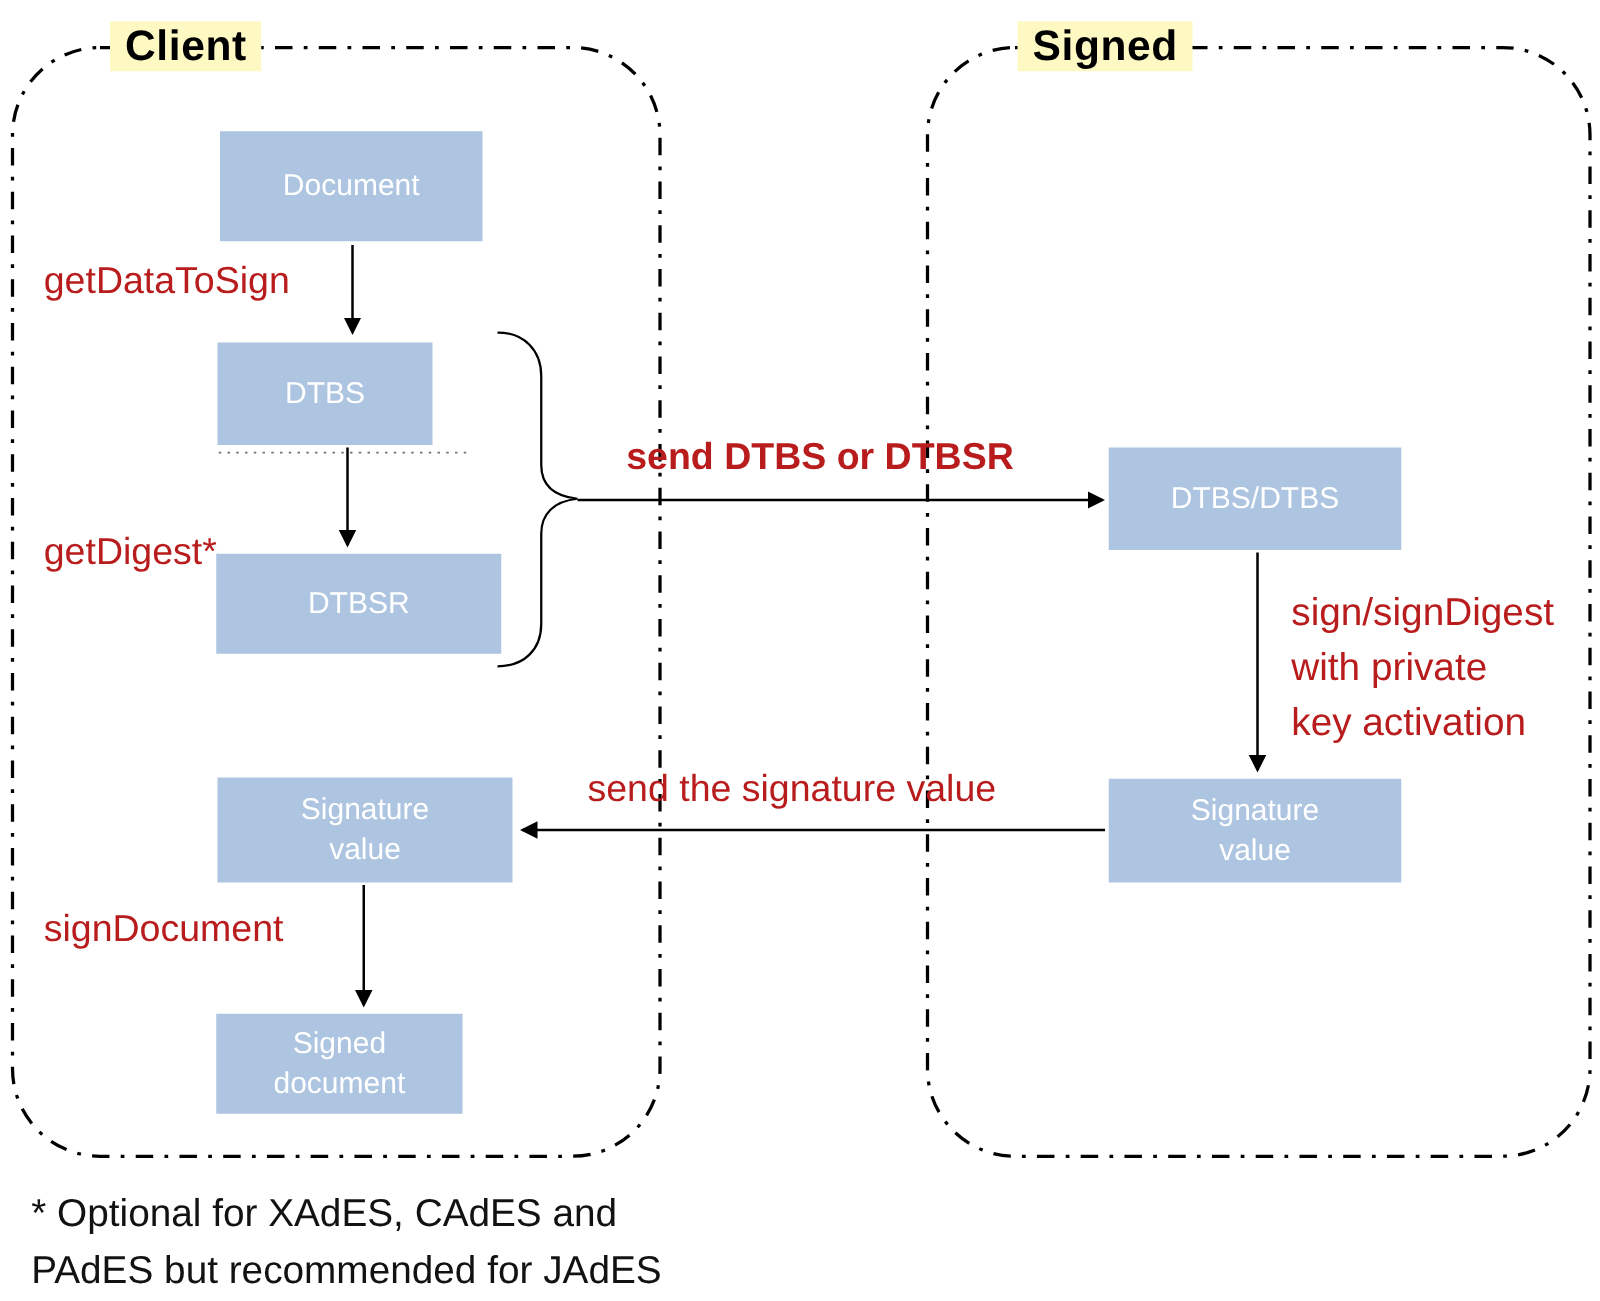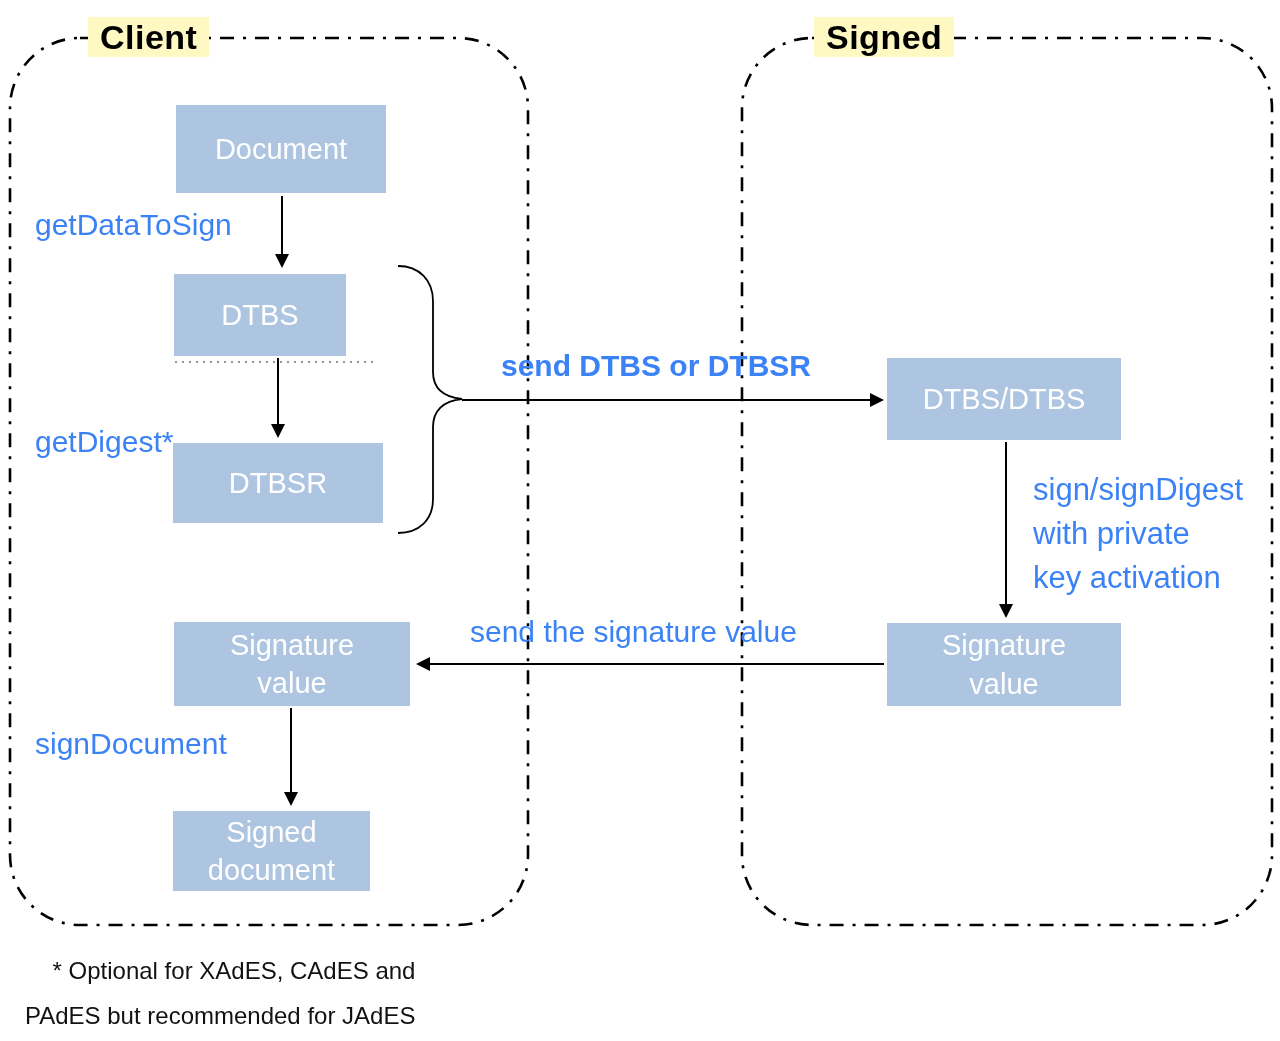--- a/index.html
+++ b/index.html
@@ -8,30 +8,29 @@
     font-family:"Liberation Sans","DejaVu Sans",sans-serif;color:#000;
   }
   #wires{position:absolute;left:0;top:0;width:1280px;height:1041px;z-index:0;}
   .region-title{
     position:absolute;z-index:2;font-weight:bold;font-size:34px;line-height:40px;
     background:#fef9c3;padding:0 12px;letter-spacing:0.5px;
   }
   .box{
     position:absolute;z-index:1;background:var(--box-fill,#adc5e0);color:var(--box-text,#ffffff);
     display:flex;align-items:center;justify-content:center;text-align:center;
-    font-size:29px;line-height:1.32;white-space:pre-line;
+    font-size:24px;line-height:1.32;white-space:pre-line;
   }
   .lbl{
-    position:absolute;z-index:1;font-size:30px;line-height:44px;color:#3b82f6;
+    position:absolute;z-index:1;font-size:30px;line-height:44px;color:#b91c1c;
     white-space:pre-line;
   }
   .footnote{
-    position:absolute;z-index:1;font-size:24px;line-height:45px;color:#121212;
+    position:absolute;z-index:1;font-size:31px;line-height:45px;color:#121212;
     white-space:pre-line;
-    text-align:right;
   }
 </style>
 </head>
 <body>
 
 <svg id="wires" viewBox="0 0 1280 1041" xmlns="http://www.w3.org/2000/svg">
   <defs>
     <marker id="ah" markerUnits="userSpaceOnUse" markerWidth="20" markerHeight="16" refX="12" refY="7" orient="auto">
       <path d="M0,0 L14,7 L0,14 Z" fill="#000"></path>
     </marker>
@@ -51,21 +50,21 @@
   <line x1="1006" y1="442" x2="1006" y2="616" stroke="#000" stroke-width="2" marker-end="url(#ah)"></line>
   <line x1="884" y1="664" x2="418" y2="664" stroke="#000" stroke-width="2" marker-end="url(#ah)"></line>
   <line x1="291" y1="708" x2="291" y2="804" stroke="#000" stroke-width="2" marker-end="url(#ah)"></line>
 </svg>
 
 <div class="region-title" style="left:88px;top:17px;">Client</div>
 <div class="region-title" style="left:814px;top:17px;">Signed</div>
 
 <div class="box" style="left:176px;top:105px;width:210px;height:88px;">Document</div>
 <div class="box" style="left:174px;top:274px;width:172px;height:82px;">DTBS</div>
-<div class="box" style="left:173px;top:443px;width:210px;height:80px;">DTBSR</div>
+<div class="box" style="left:173px;top:443px;width:228px;height:80px;">DTBSR</div>
 <div class="box" style="left:174px;top:622px;width:236px;height:84px;">Signature
 value</div>
 <div class="box" style="left:173px;top:811px;width:197px;height:80px;">Signed
 document</div>
 
 <div class="box" style="left:887px;top:358px;width:234px;height:82px;">DTBS/DTBS</div>
 <div class="box" style="left:887px;top:623px;width:234px;height:83px;">Signature
 value</div>
 
 <div class="lbl" style="left:35px;top:203px;">getDataToSign</div>

